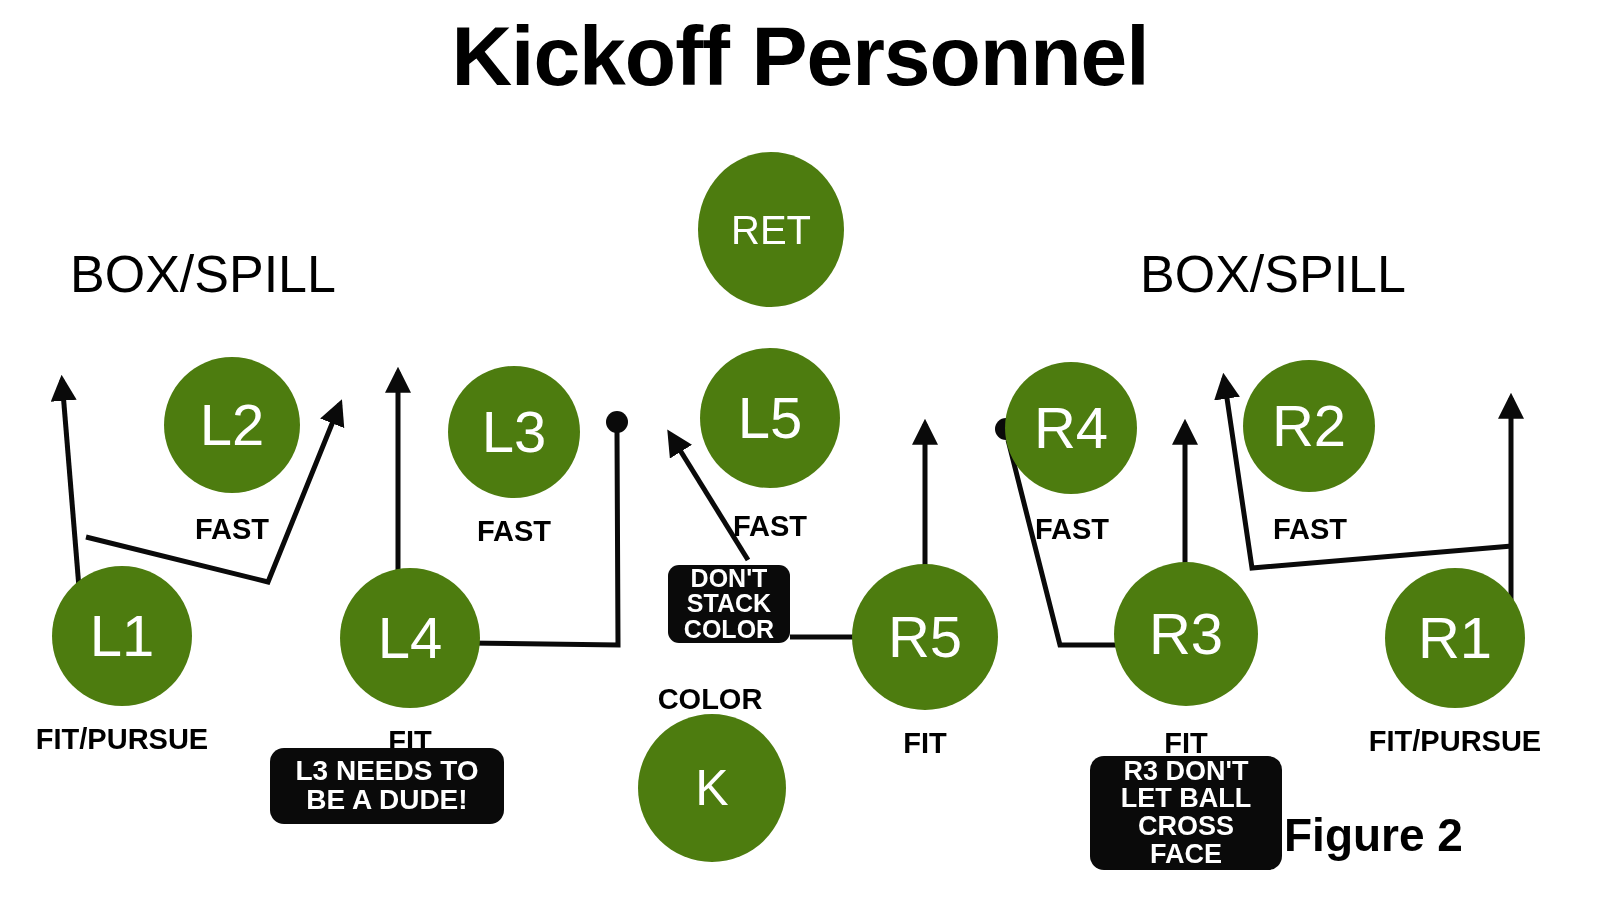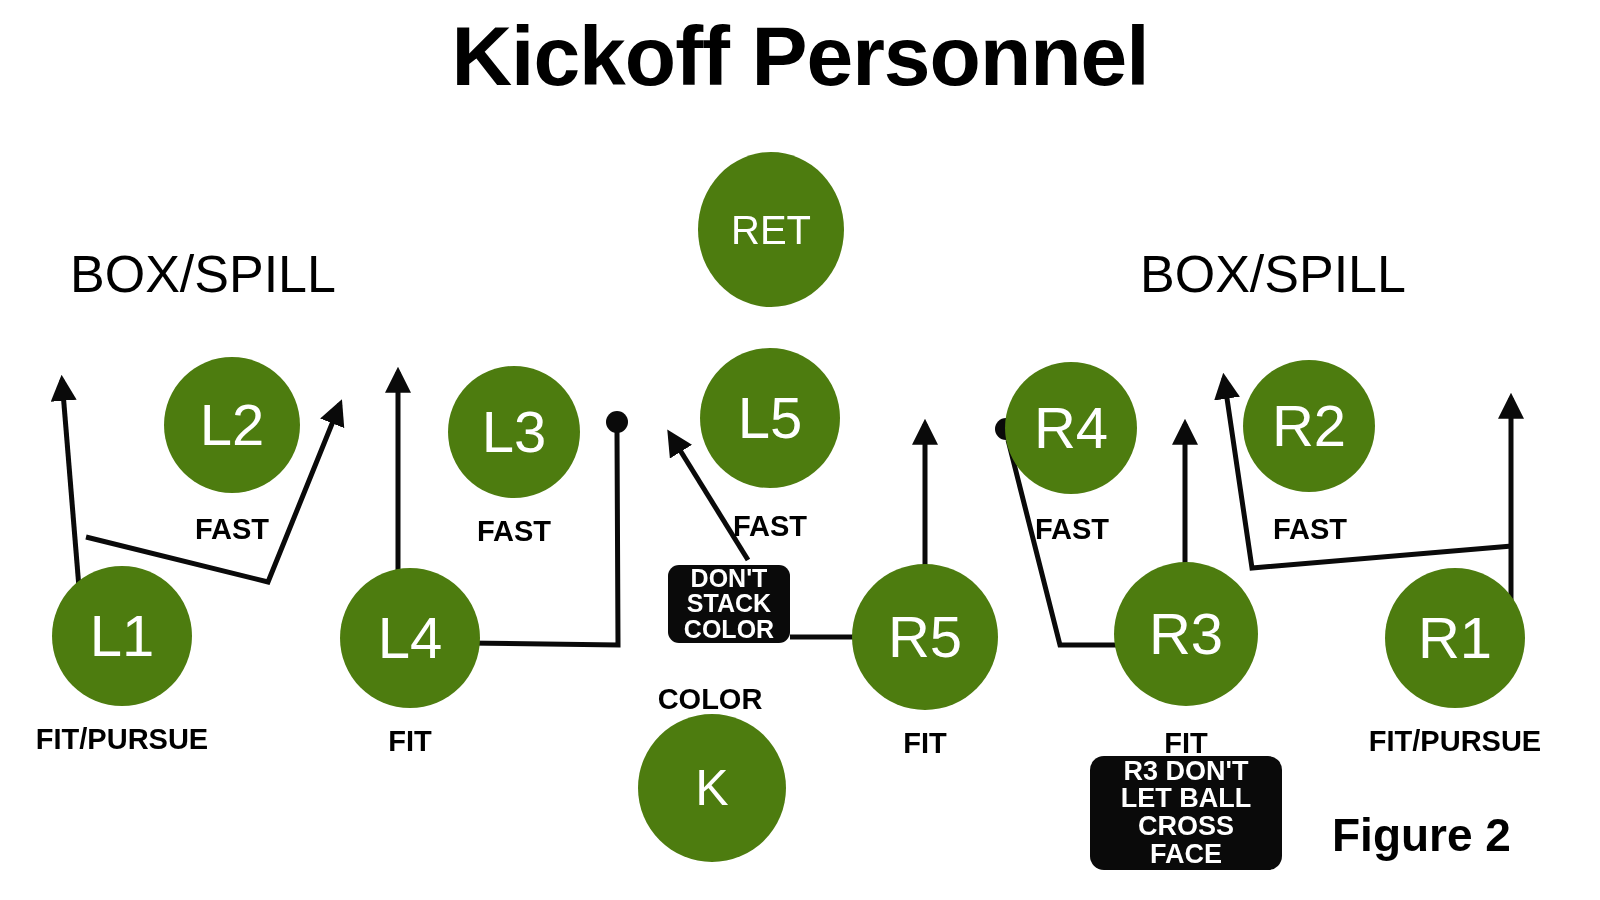--- a/index.html
+++ b/index.html
@@ -164,22 +164,26 @@
 
   <div class="player kick" style="left:638px; top:714px; width:148px; height:148px;">K</div>
   <div class="role" style="left:630px; top:668px; width:160px;">COLOR</div>
 
   <div class="callout" style="left:668px; top:565px; width:122px; height:78px; font-size:25px; border-radius:11px;">
     <span>DON'T</span>
     <span>STACK</span>
     <span>COLOR</span>
   </div>
 
+  <div class="callout" style="left:270px; top:748px; width:234px; height:76px; font-size:28px;">
+    <span>L3 NEEDS TO</span>
+    <span>BE A DUDE!</span>
+  </div>
 
   <div class="callout" style="left:1090px; top:756px; width:192px; height:114px; font-size:27px;">
     <span>R3 DON'T</span>
     <span>LET BALL</span>
     <span>CROSS FACE</span>
   </div>
 
-  <div class="figure-label" style="left:1332px; top:812px;">Figure 2</div>
+  <div class="figure-label" style="left:1284px; top:812px;">Figure 2</div>
 
 </div>
 
 </body></html>

